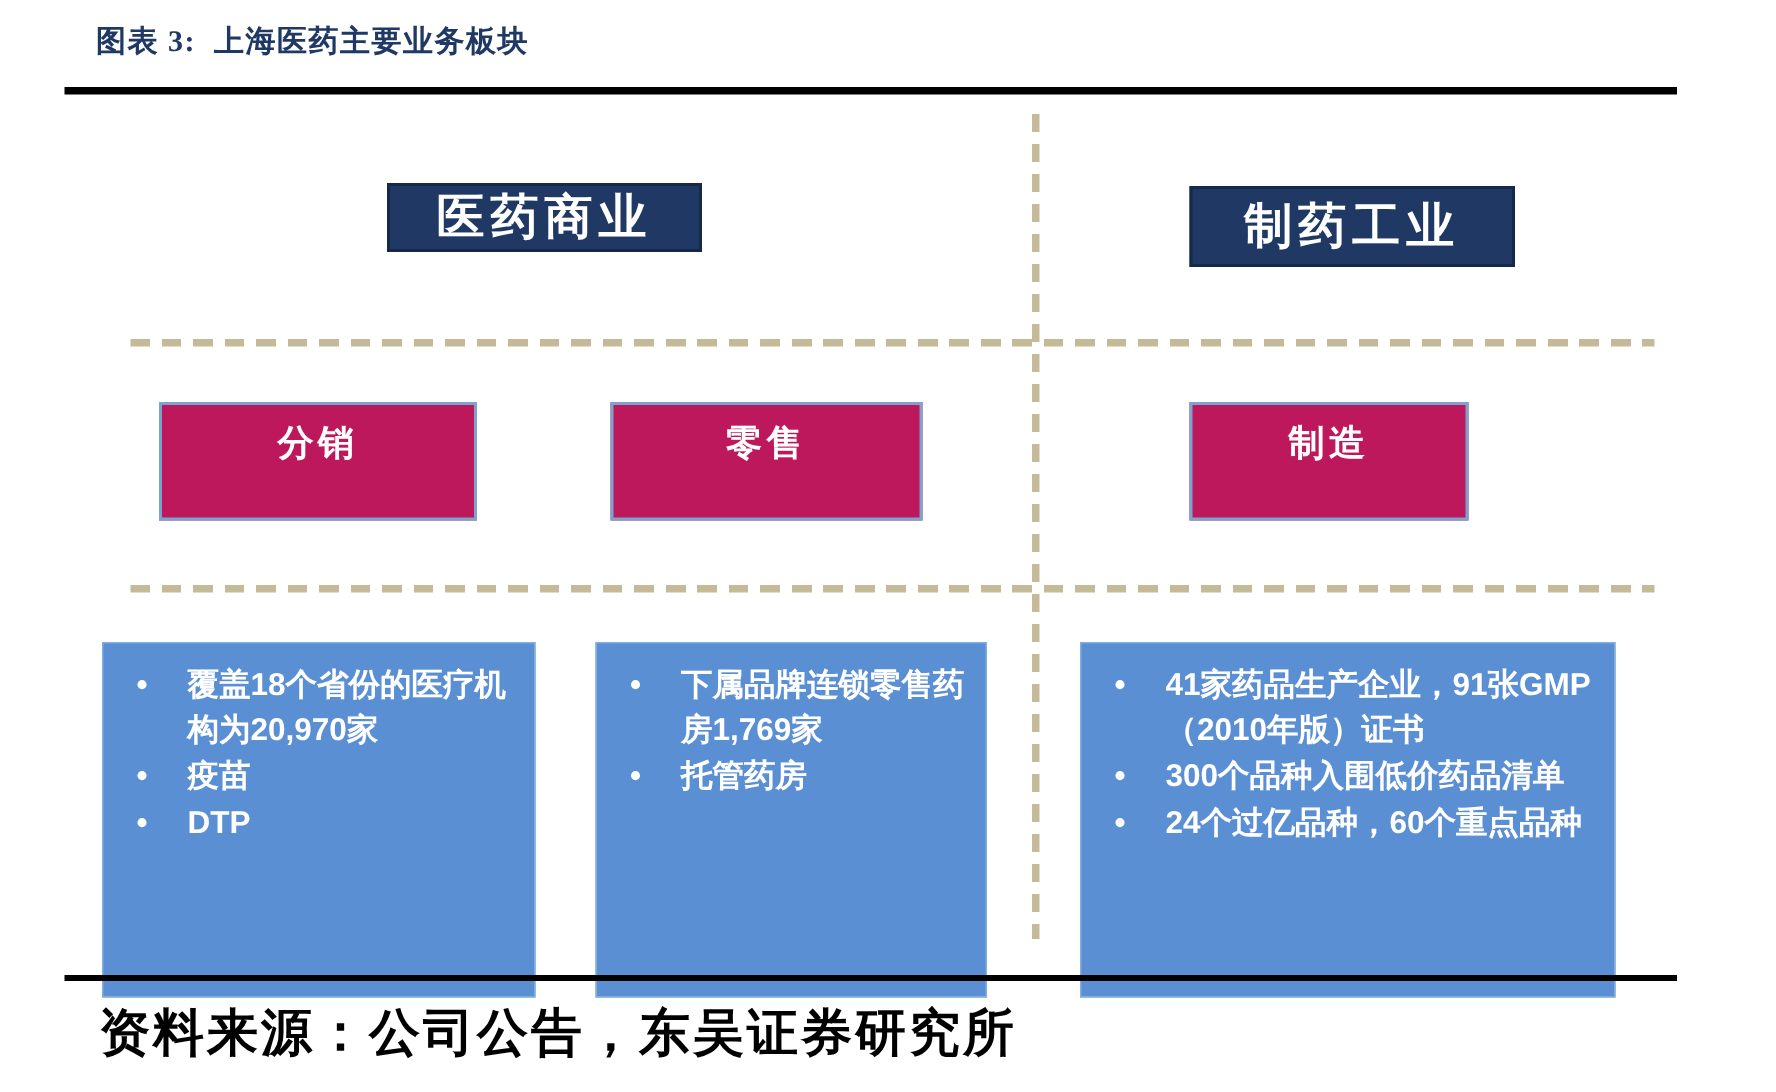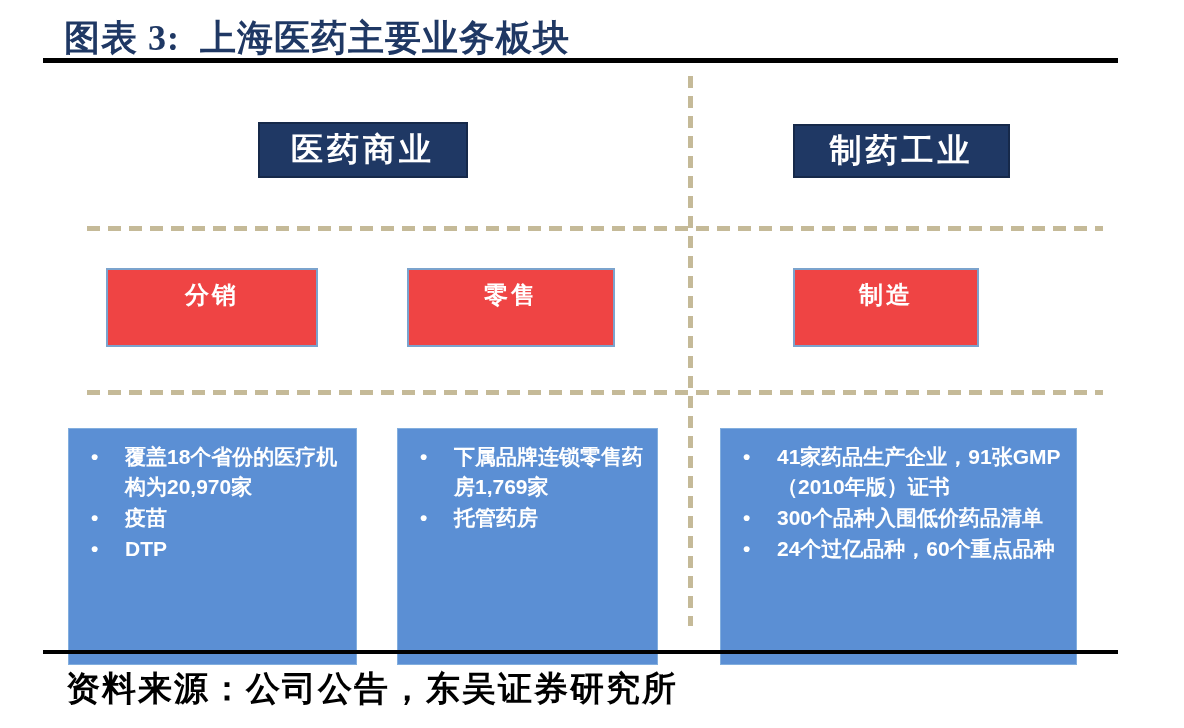--- a/index.html
+++ b/index.html
@@ -9,21 +9,21 @@
     width: 1184px;
     height: 728px;
     background: #ffffff;
     overflow: hidden;
   }
   .fig-title {
     position: absolute;
     left: 64px; top: 14px;
     font-family: "Liberation Serif", serif;
     font-weight: bold;
-    font-size: 36px;
+    font-size: 20px;
     color: #1f3864;
     white-space: pre-wrap;
     letter-spacing: 1px;
   }
   .rule {
     position: absolute;
     left: 43px;
     width: 1075px;
     background: #000000;
   }
@@ -51,28 +51,28 @@
     background: #1f3864;
     border: 2px solid #16294a;
     color: #ffffff;
     font-weight: bold;
     font-size: 32px;
     display: flex;
     align-items: center;
     justify-content: center;
     letter-spacing: 4px;
   }
-  .header-left  { left: 258px; top: 122px; width: 210px; height: 56px; text-align: center; }
+  .header-left  { left: 258px; top: 122px; width: 210px; height: 46px; text-align: center; }
   .header-right { left: 793px; top: 124px; width: 217px; height: 54px; text-align: right; }
 
   .mid-box {
     position: absolute;
     top: 268px;
     height: 79px;
-    background: #ef4444;
+    background: #be185d;
     border: 2px solid #7ba3cd;
     color: #ffffff;
     font-weight: bold;
     font-size: 24px;
     text-align: center;
     padding-top: 9px;
     letter-spacing: 3px;
   }
   .mid-1 { left: 106px; width: 212px; }
   .mid-2 { left: 407px; width: 208px; }

